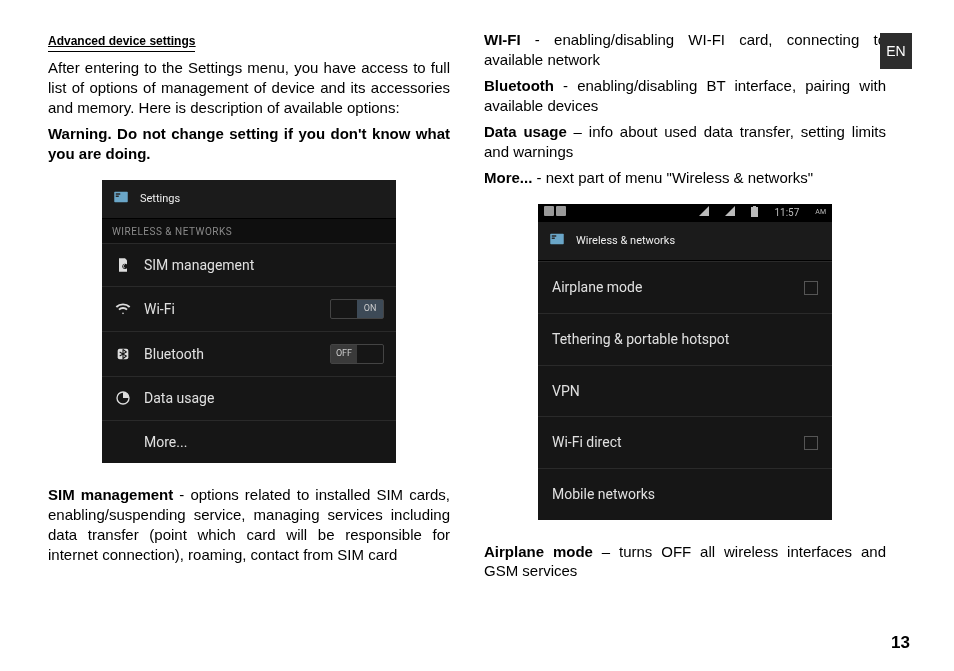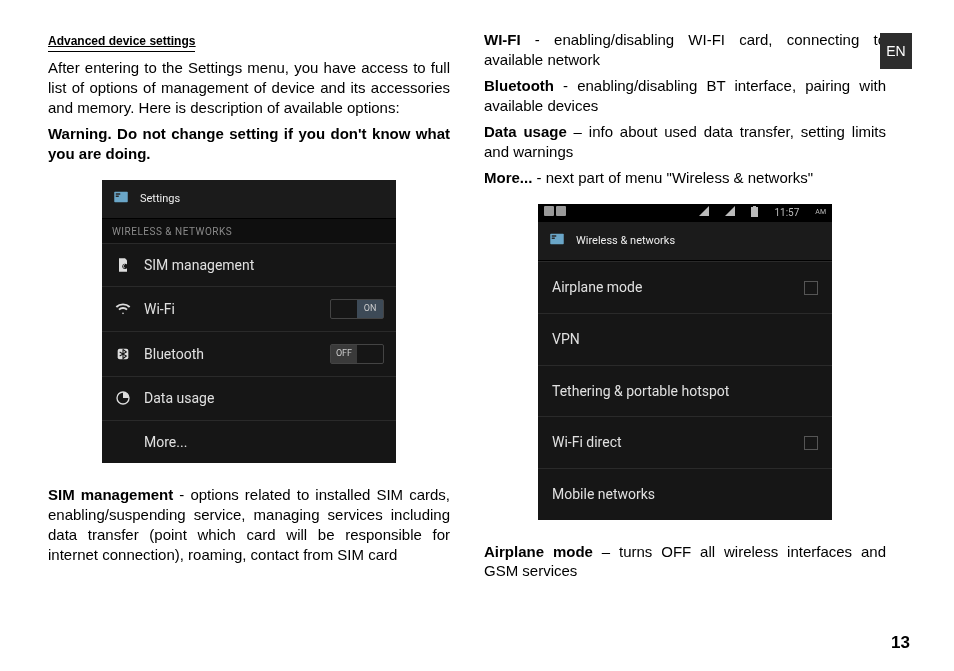--- a/index.html
+++ b/index.html
@@ -268,24 +268,24 @@
               <rect x="5" y="10" width="4" height="2" fill="#2a2a2a"></rect>
             </svg>
         </span>
         <span>Wireless &amp; networks</span>
       </div>
       <div class="ph-row-simple">
         <span>Airplane mode</span>
         <span class="checkbox"></span>
       </div>
       <div class="ph-row-simple">
+        <span>Tethering &amp; portable hotspot</span>
+      </div>
+      <div class="ph-row-simple">
         <span>VPN</span>
-      </div>
-      <div class="ph-row-simple">
-        <span>Tethering &amp; portable hotspot</span>
       </div>
       <div class="ph-row-simple">
         <span>Wi-Fi direct</span>
         <span class="checkbox"></span>
       </div>
       <div class="ph-row-simple">
         <span>Mobile networks</span>
       </div>
     </div>
 

